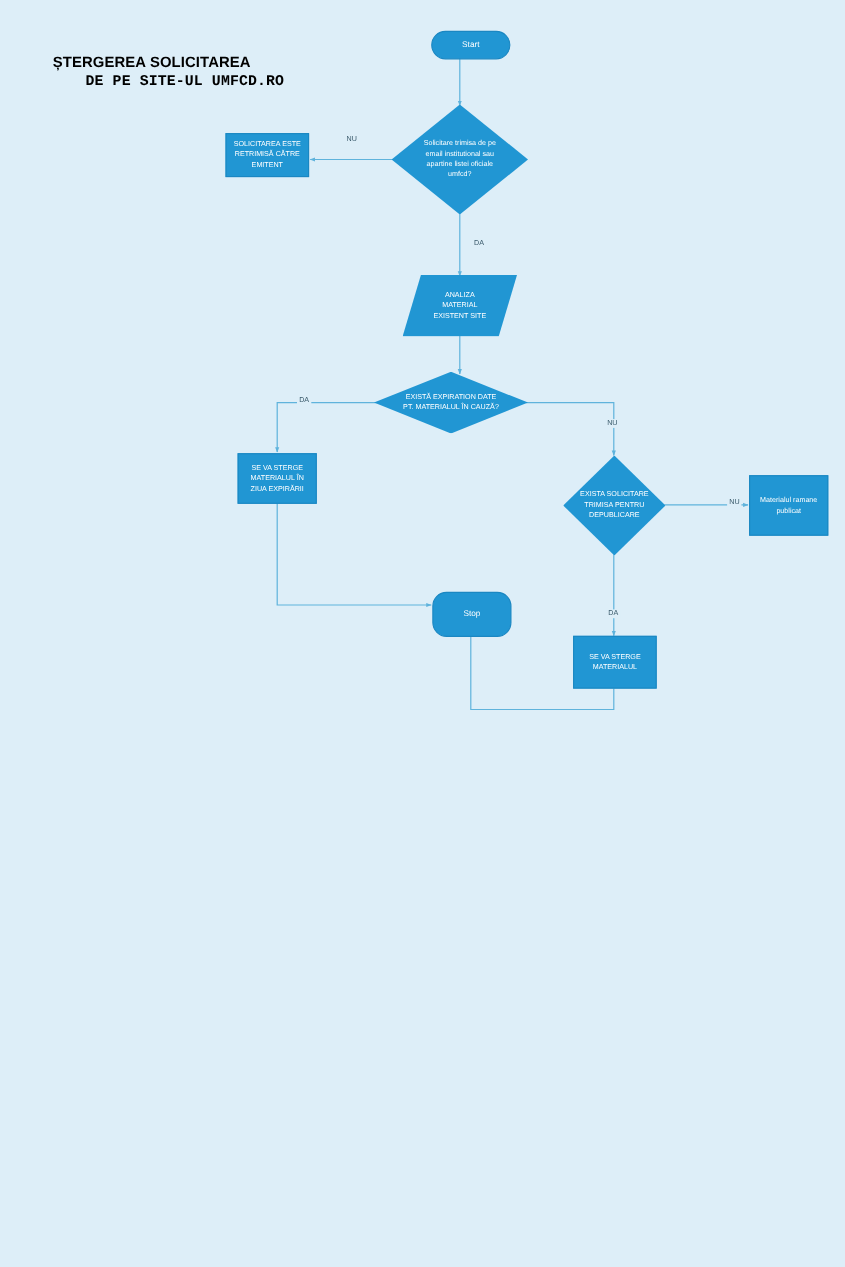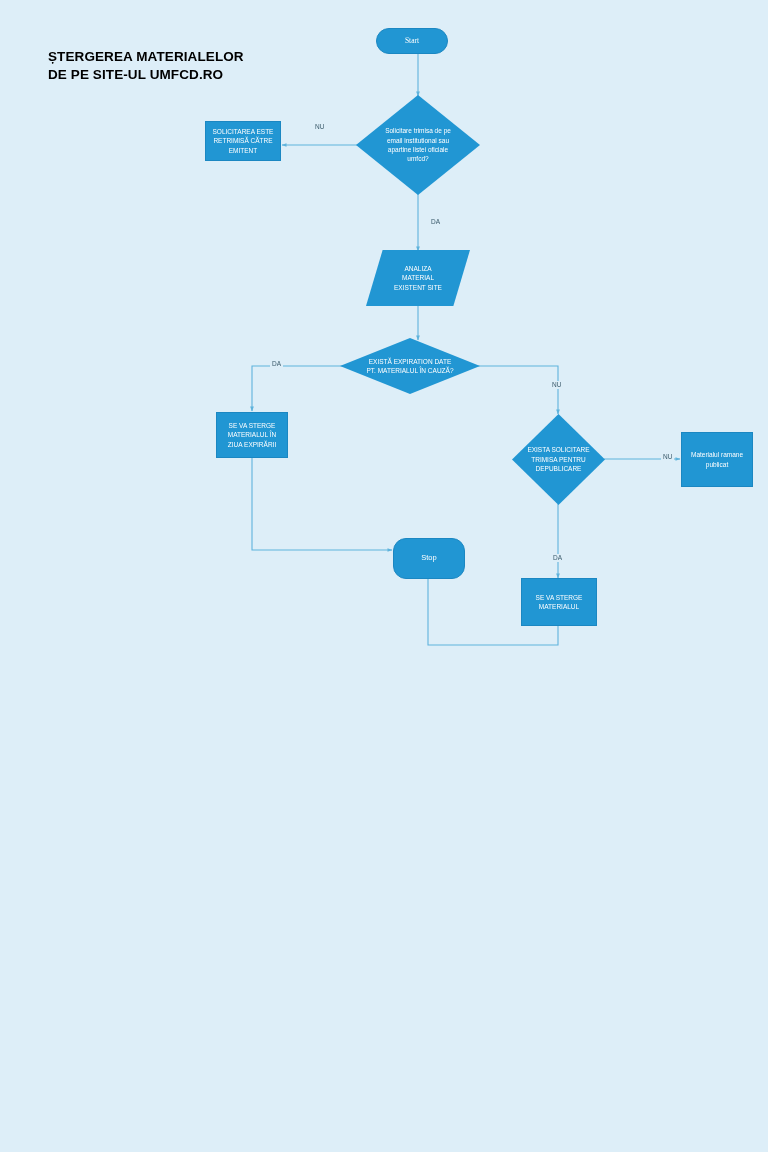--- a/index.html
+++ b/index.html
@@ -31,21 +31,21 @@
     width: 240px;
     font-size: 13.5px;
     font-weight: bold;
     line-height: 1.33;
     color: #000000;
     letter-spacing: 0.1px;
     text-align: center;
   }
   #title .line { display: block; white-space: nowrap; }
   #title .line.l1 { text-align: left; }
-  #title .line.l2 { text-align: left; }
+  #title .line.l2 { text-align: center; font-family: Liberation Mono, monospace; }
 
   
   #edges {
     position: absolute;
     left: 0; top: 0;
     width: 768px;
     height: 1152px;
     pointer-events: none;
   }
 
@@ -119,21 +119,21 @@
     line-height: 1.2;
     white-space: nowrap;
   }
 </style>
 </head>
 <body>
 
 <div id="canvas">
 
   <div id="title">
-    <span class="line l1">ȘTERGEREA MATERIALELOR</span>
+    <span class="line l1">ȘTERGEREA SOLICITAREA</span>
     <span class="line l2">DE PE SITE-UL UMFCD.RO</span>
   </div>
 
   <svg id="edges" viewBox="0 0 768 1152" width="768" height="1152">
     <defs>
       <marker id="arrow" viewBox="0 0 10 10" refX="8.2" refY="5" markerWidth="5" markerHeight="5" orient="auto-start-reverse">
         <path d="M 0 1.6 L 9 5 L 0 8.4 z" fill="#5fb3dc"></path>
       </marker>
     </defs>
     <g stroke="#5fb3dc" stroke-width="1.1" fill="none" marker-end="url(#arrow)">
@@ -160,21 +160,21 @@
     </g>
   </svg>
 
   <div class="edge-label" style="left:313px; top:123px;">NU</div>
   <div class="edge-label" style="left:429px; top:218px;">DA</div>
   <div class="edge-label" style="left:270px; top:360px;">DA</div>
   <div class="edge-label" style="left:550px; top:381px;">NU</div>
   <div class="edge-label" style="left:661px; top:453px;">NU</div>
   <div class="edge-label" style="left:551px; top:554px;">DA</div>
 
-  <div class="node terminator" style="left:376px; top:28px; width:72px; height:26px;font-family:Liberation Serif, serif;">
+  <div class="node terminator" style="left:392px; top:28px; width:72px; height:26px;">
     <span class="txt">Start</span>
   </div>
 
   <div class="node decision" style="left:356px; top:95px; width:124px; height:100px;">
     <span class="dia"></span>
     <span class="txt" style="width:84px;">Solicitare trimisa de pe email institutional sau apartine listei oficiale umfcd?</span>
   </div>
 
   <div class="node process" style="left:205px; top:121px; width:76px; height:40px;">
     <span class="txt">SOLICITAREA ESTE RETRIMISĂ CĂTRE EMITENT</span>

